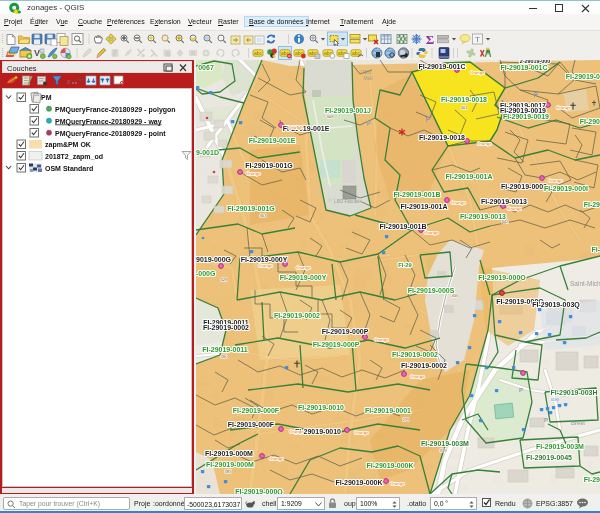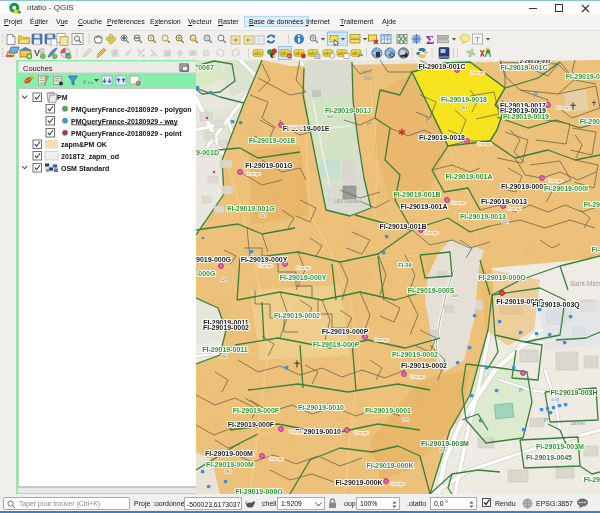--- a/index.html
+++ b/index.html
@@ -5,37 +5,37 @@
   html,body{margin:0;padding:0;}
   body{width:600px;height:513px;overflow:hidden;font-family:"Liberation Sans",sans-serif;position:relative;background:#f0f0ee;}
   .abs{position:absolute;}
   #titlebar{left:0;top:0;width:600px;height:14px;background:#fdfdfd;border-top:1px solid #8fc3cf;box-sizing:border-box;}
   #titletext{left:27px;top:3px;font-size:8px;color:#333;}
   #menubar{left:0;top:14px;width:600px;height:16px;background:#f6f5f4;font-size:7px;color:#111;}
   .mi{position:absolute;top:4px;}
   #toolbar1{left:0;top:30px;width:600px;height:16px;background:#f0efec;border-top:1px solid #e3e2df;}
   #toolbar2{left:0;top:46px;width:600px;height:14px;background:#f0efec;}
   #mainrow{left:0;top:60px;width:600px;height:434px;background:#f0efec;}
-  #panel{left:0;top:0px;width:194px;height:434px;background:#86efac;margin-left:16px;}
+  #panel{left:0;top:0px;width:194px;height:434px;background:#b91c1c;}
   #paneltitle{left:2px;top:1px;width:190px;height:12px;background:#eceBe9;border:1px solid #dcdbd8;box-sizing:border-box;font-size:7.5px;color:#222;}
   #paneltree{left:2px;top:28px;width:190px;height:399px;background:#ffffff;border:1px solid #c8c7c4;box-sizing:border-box;}
   #statusbar{left:0;top:494px;width:600px;height:19px;background:#f0f0ee;border-bottom:2px solid #3a82c4;box-sizing:border-box;font-size:7px;color:#222;}
   .sbox{position:absolute;background:#fff;border:1px solid #ababab;box-sizing:border-box;font-size:6.8px;color:#111;}
   #mapwrap{left:196px;top:0px;width:404px;height:434px;background:#eae7e0;}
 </style>
 </head>
 <body>
 <div class="abs" id="titlebar"></div>
 <svg class="abs" style="left:8px;top:2px" width="14" height="12" viewBox="0 0 14 12">
   <circle cx="6.2" cy="5.8" r="5" fill="#189846"></circle>
   <circle cx="6.2" cy="5.8" r="2" fill="#fff"></circle>
   <rect x="8" y="7" width="4.4" height="3.6" fill="#fcd900" transform="rotate(45 8 7)"></rect>
   <circle cx="11.2" cy="10" r="1.6" fill="#189846"></circle>
 </svg>
-<div class="abs" id="titletext">otatio - QGIS</div>
+<div class="abs" id="titletext">zonages - QGIS</div>
 <svg class="abs" style="left:520px;top:0px" width="80" height="14" viewBox="0 0 80 14">
   <line x1="9" y1="8.5" x2="17" y2="8.5" stroke="#333" stroke-width="1"></line>
   <rect x="35.5" y="4.5" width="7" height="7" fill="none" stroke="#333" stroke-width="1"></rect>
   <path d="M62 5 L69 12 M69 5 L62 12" stroke="#333" stroke-width="1.1"></path>
 </svg>
 <div class="abs" id="menubar">
   <span class="mi" style="left:4px"><u>P</u>rojet</span>
   <span class="mi" style="left:30px">É<u>d</u>iter</span>
   <span class="mi" style="left:56px">V<u>u</u>e</span>
   <span class="mi" style="left:78px"><u>C</u>ouche</span>

